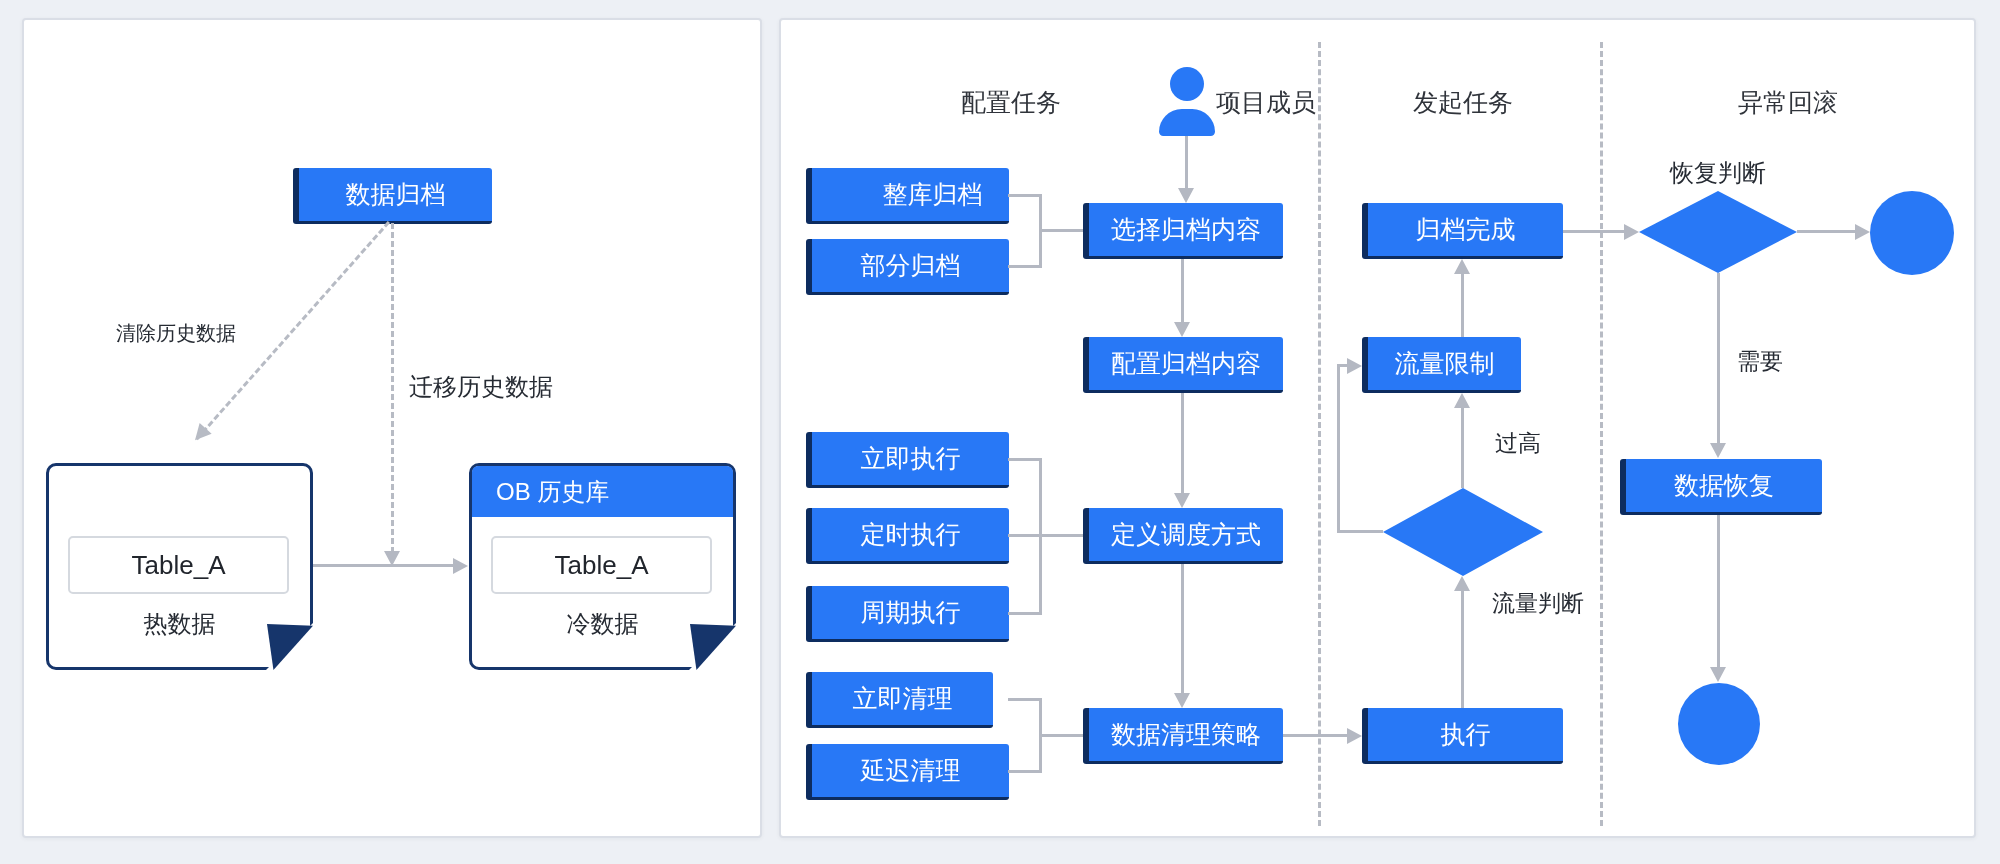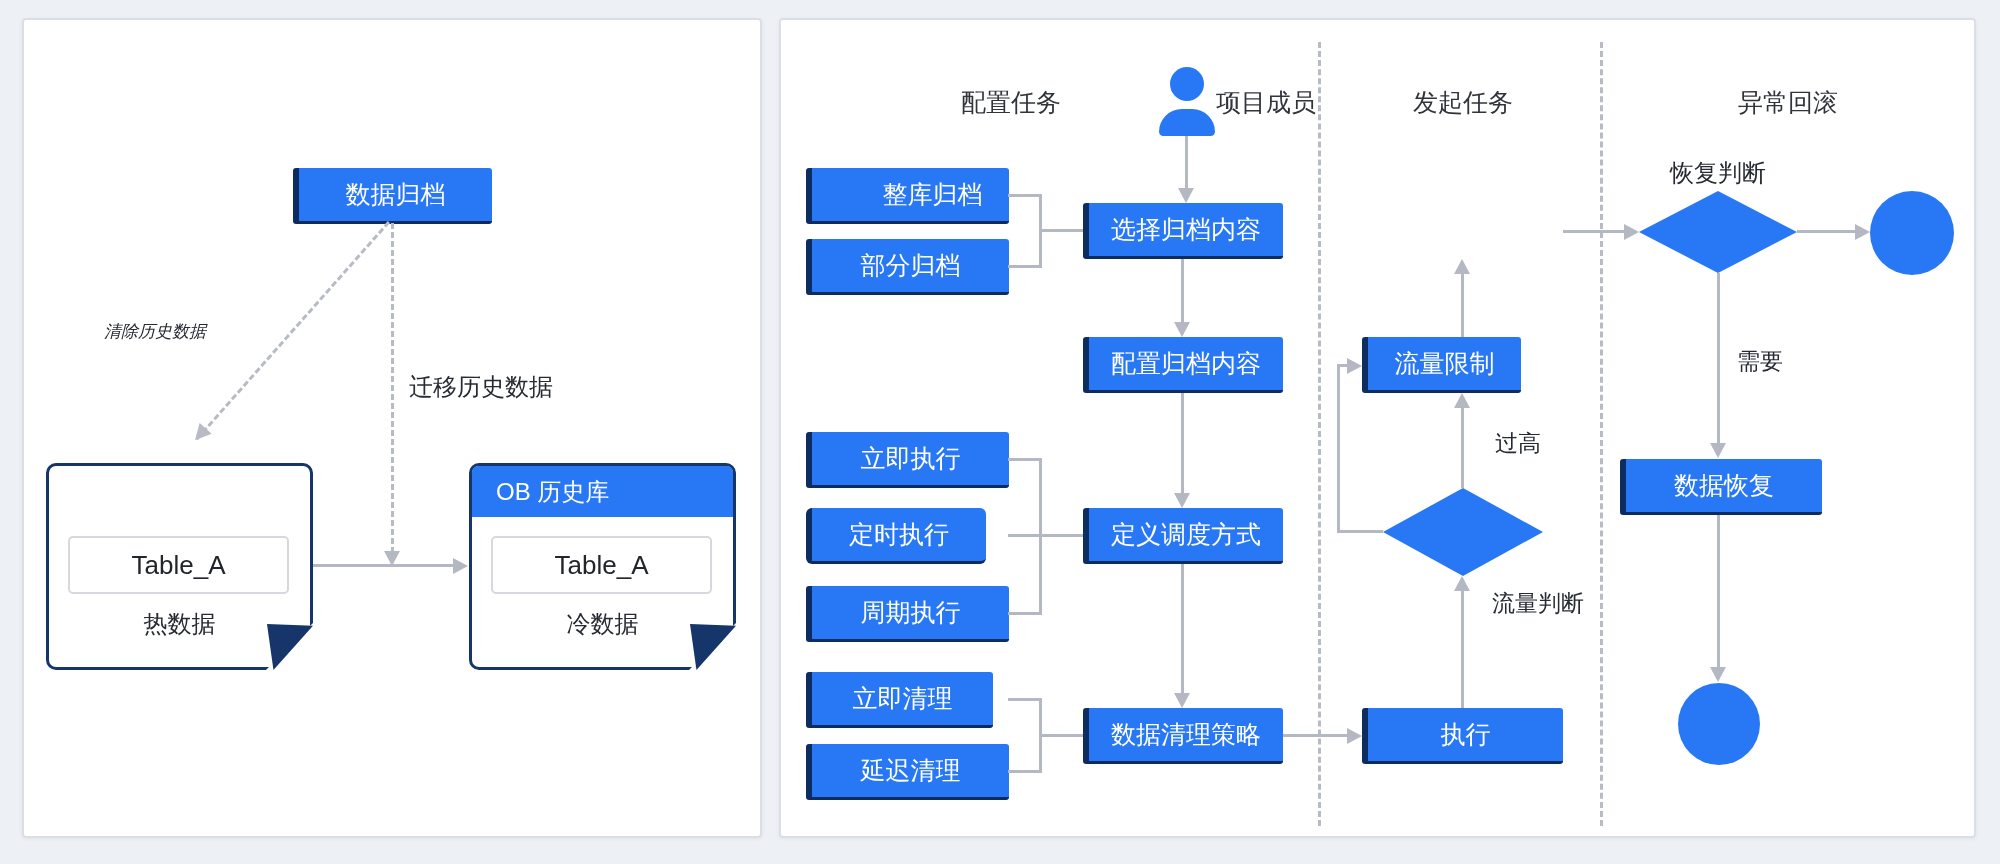--- a/index.html
+++ b/index.html
@@ -63,21 +63,21 @@
     <span>数据归档</span>
   </div>
 
   <div class="dashdiag" style="left:390px;top:223px;width:290px;transform:rotate(131.5deg);">
     <div class="tip"></div>
   </div>
 
   <div class="dashv" style="left:391px;top:223px;height:330px;"></div>
   <div class="ad" style="left:384px;top:551px;"></div>
 
-  <div class="lbl" style="left:104px;top:320px;font-size:17px;font-style:italic;">清除历史数据</div>
+  <div class="lbl" style="left:116px;top:320px;font-size:20px;">清除历史数据</div>
   <div class="lbl" style="left:409px;top:371px;font-size:24px;">迁移历史数据</div>
 
   <div class="card" style="left:46px;top:463px;">
     <div class="card-t">Table_A</div>
     <div class="card-tag">热数据</div>
     <div class="fold-cut"></div>
     <div class="fold"></div>
   </div>
 
   <div class="card" style="left:469px;top:463px;">
@@ -110,21 +110,21 @@
 
   <div class="n" style="left:806px;top:168px;width:203px;padding-left:44px;">
       <span>整库归档</span>
     </div>
   <div class="n" style="left:806px;top:239px;width:203px;align-items:center;">
       <span>部分归档</span>
     </div>
   <div class="n" style="left:806px;top:432px;width:203px;">
       <span>立即执行</span>
     </div>
-  <div class="n" style="left:806px;top:508px;width:180px;border-radius:6px;">
+  <div class="n" style="left:806px;top:508px;width:203px;">
       <span>定时执行</span>
     </div>
   <div class="n" style="left:806px;top:586px;width:203px;text-align:right;">
       <span>周期执行</span>
     </div>
   <div class="n" style="left:806px;top:672px;width:187px;">
       <span>立即清理</span>
     </div>
   <div class="n" style="left:806px;top:744px;width:203px;">
       <span>延迟清理</span>
@@ -136,20 +136,23 @@
   <div class="n" style="left:1083px;top:337px;width:200px;">
       <span>配置归档内容</span>
     </div>
   <div class="n" style="left:1083px;top:508px;width:200px;">
       <span>定义调度方式</span>
     </div>
   <div class="n" style="left:1083px;top:708px;width:200px;">
       <span>数据清理策略</span>
     </div>
 
+  <div class="n" style="left:1362px;top:203px;width:201px;">
+      <span>归档完成</span>
+    </div>
   <div class="n" style="left:1362px;top:337px;width:159px;">
       <span>流量限制</span>
     </div>
   <div class="n" style="left:1362px;top:708px;width:201px;">
       <span>执行</span>
     </div>
   <div class="diamond" style="left:1383px;top:488px;width:160px;height:88px;"></div>
 
   <div class="diamond" style="left:1639px;top:191px;width:158px;height:82px;"></div>
   <div class="circle" style="left:1870px;top:191px;width:84px;height:84px;"></div>

